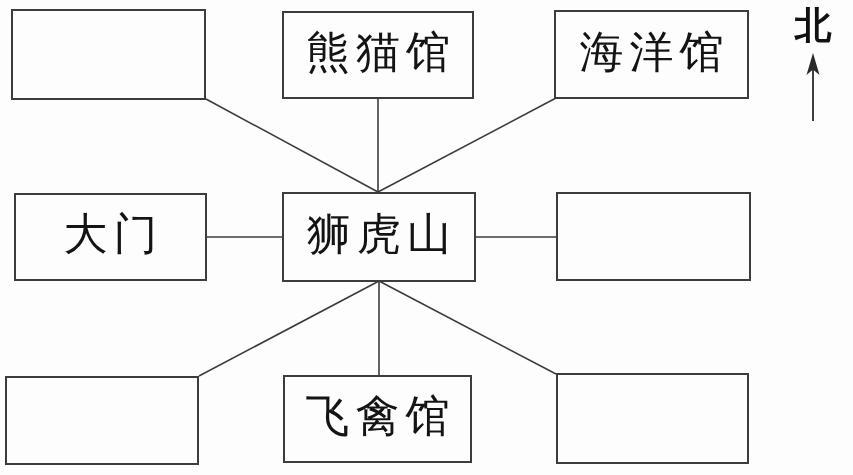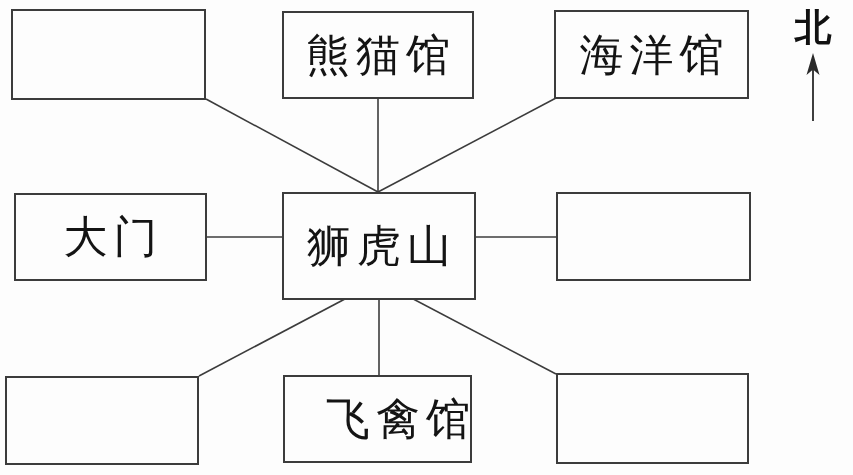--- a/index.html
+++ b/index.html
@@ -5,21 +5,21 @@
   html, body {
     margin: 0;
     padding: 0;
     background: #ffffff;
   }
   .stage {
     position: relative;
     width: 853px;
     height: 475px;
     background: #fdfdfd;
-    font-family: Liberation Sans, sans-serif;
+    font-family: Liberation Mono, monospace;
     overflow: hidden;
   }
   .edges-layer {
     position: absolute;
     left: 0;
     top: 0;
     width: 853px;
     height: 475px;
   }
   .edges-layer line {
@@ -40,24 +40,24 @@
     line-height: 1;
   }
   .node .label {
     margin-right: -6px; 
     white-space: nowrap;
   }
   .node-nw   { left: 11px;  top: 9px;   width: 195px; height: 91px; }
   .node-n    { left: 282px; top: 11px;  width: 192px; height: 88px; }
   .node-ne   { left: 554px; top: 10px;  width: 195px; height: 89px; }
   .node-w    { left: 14px;  top: 193px; width: 193px; height: 88px; }
-  .node-c    { left: 282px; top: 192px; width: 194px; height: 108px; }
+  .node-c    { left: 282px; top: 192px; width: 194px; height: 90px; }
   .node-e    { left: 556px; top: 192px; width: 195px; height: 89px; }
   .node-sw   { left: 5px;   top: 376px; width: 194px; height: 89px; }
-  .node-s    { left: 283px; top: 375px; width: 189px; height: 88px; justify-content: flex-end; }
+  .node-s    { left: 283px; top: 375px; width: 189px; height: 88px; }
   .node-se   { left: 556px; top: 373px; width: 193px; height: 91px; }
   .compass {
     position: absolute;
     left: 780px;
     top: 8px;
     width: 66px;
     text-align: center;
   }
   .compass-label {
     font-size: 37px;

